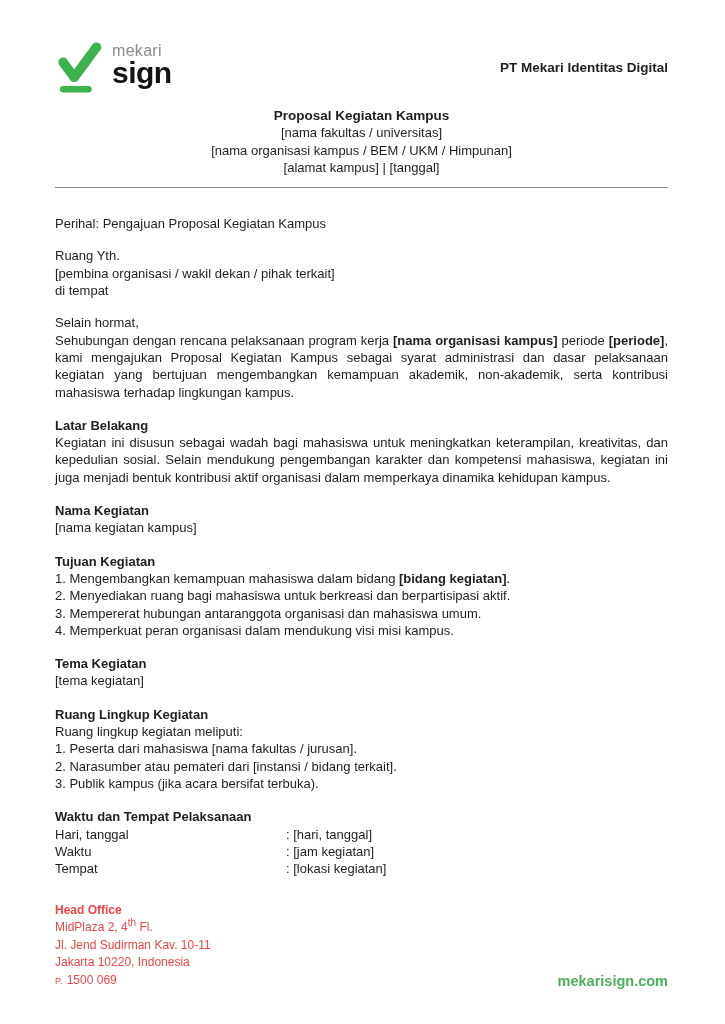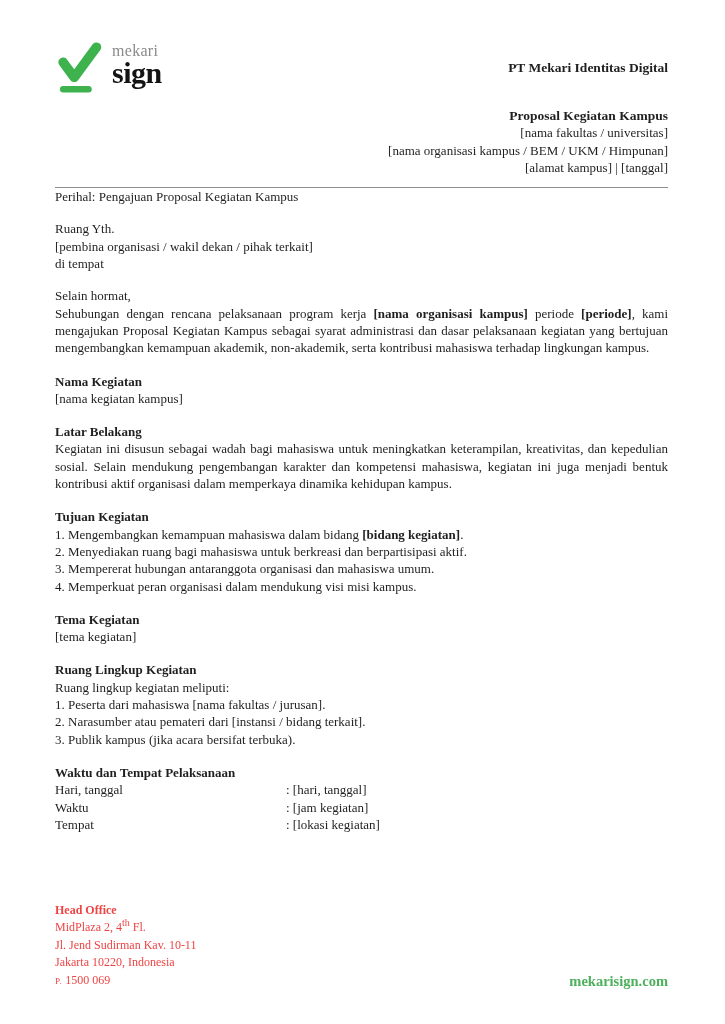--- a/index.html
+++ b/index.html
@@ -2,21 +2,21 @@
 <html><head>
 <meta charset="utf-8">
 <style>
   html, body { margin: 0; padding: 0; background: #e9e9e9; }
   * { box-sizing: border-box; }
   .page {
     width: 725px;
     height: 1024px;
     margin: 0 auto;
     background: #ffffff;
-    font-family: Liberation Serif, serif;
+    font-family: Liberation Sans, sans-serif;
     font-size: 13px;
     color: #1f1f1f;
     padding: 40px 57px 34px 55px;
     display: flex;
     flex-direction: column;
     position: relative;
   }
   
   .header {
     display: flex;
@@ -40,33 +40,33 @@
     letter-spacing: -0.5px;
   }
   .company-name {
     font-weight: bold;
     font-size: 13.5px;
     margin-top: 20px;
     text-align: right;
   }
   
   .title-block {
-    text-align: right;
+    text-align: center;
     margin-top: 13px;
     line-height: 17.3px;
   }
   .doc-title { font-weight: bold; font-size: 13.5px; }
   .divider {
     border: none;
     border-top: 1.6px solid #8f8f8f;
     margin: 11px 0 0 0;
     width: 100%;
   }
   
-  .letter-body { }
+  .letter-body { margin-top: 27px; }
   .line { line-height: 17.3px; }
   .mt { margin-top: 15px; }
   .justified { text-align: justify; }
   .bold { font-weight: bold; }
   .section { margin-top: 16px; }
   .section-heading { font-weight: bold; line-height: 17.3px; }
   .kv-row { display: flex; line-height: 17.3px; gap: 38px; }
   .kv-label { width: 193px; flex: 0 0 auto; }
   
   .footer {
@@ -126,27 +126,27 @@
       <div class="line">[pembina organisasi / wakil dekan / pihak terkait]</div>
       <div class="line">di tempat</div>
     </div>
 
     <div class="mt">
       <div class="line">Selain hormat,</div>
       <div class="line justified"><span>Sehubungan dengan rencana pelaksanaan program kerja </span><span class="bold">[nama organisasi kampus]</span><span> periode </span><span class="bold">[periode]</span><span>, kami mengajukan Proposal Kegiatan Kampus sebagai syarat administrasi dan dasar pelaksanaan kegiatan yang bertujuan mengembangkan kemampuan akademik, non-akademik, serta kontribusi mahasiswa terhadap lingkungan kampus.</span></div>
     </div>
 
     <div class="section">
-      <div class="section-heading">Nama Kegiatan</div>
-      <div class="line">[nama kegiatan kampus]</div>
+      <div class="section-heading">Latar Belakang</div>
+      <div class="line justified">Kegiatan ini disusun sebagai wadah bagi mahasiswa untuk meningkatkan keterampilan, kreativitas, dan kepedulian sosial. Selain mendukung pengembangan karakter dan kompetensi mahasiswa, kegiatan ini juga menjadi bentuk kontribusi aktif organisasi dalam memperkaya dinamika kehidupan kampus.</div>
     </div>
 
     <div class="section">
-      <div class="section-heading">Latar Belakang</div>
-      <div class="line justified">Kegiatan ini disusun sebagai wadah bagi mahasiswa untuk meningkatkan keterampilan, kreativitas, dan kepedulian sosial. Selain mendukung pengembangan karakter dan kompetensi mahasiswa, kegiatan ini juga menjadi bentuk kontribusi aktif organisasi dalam memperkaya dinamika kehidupan kampus.</div>
+      <div class="section-heading">Nama Kegiatan</div>
+      <div class="line">[nama kegiatan kampus]</div>
     </div>
 
     <div class="section">
       <div class="section-heading">Tujuan Kegiatan</div>
       <div class="line"><span>1. Mengembangkan kemampuan mahasiswa dalam bidang </span><span class="bold">[bidang kegiatan]</span><span>.</span></div>
       <div class="line">2. Menyediakan ruang bagi mahasiswa untuk berkreasi dan berpartisipasi aktif.</div>
       <div class="line">3. Mempererat hubungan antaranggota organisasi dan mahasiswa umum.</div>
       <div class="line">4. Memperkuat peran organisasi dalam mendukung visi misi kampus.</div>
     </div>
 

